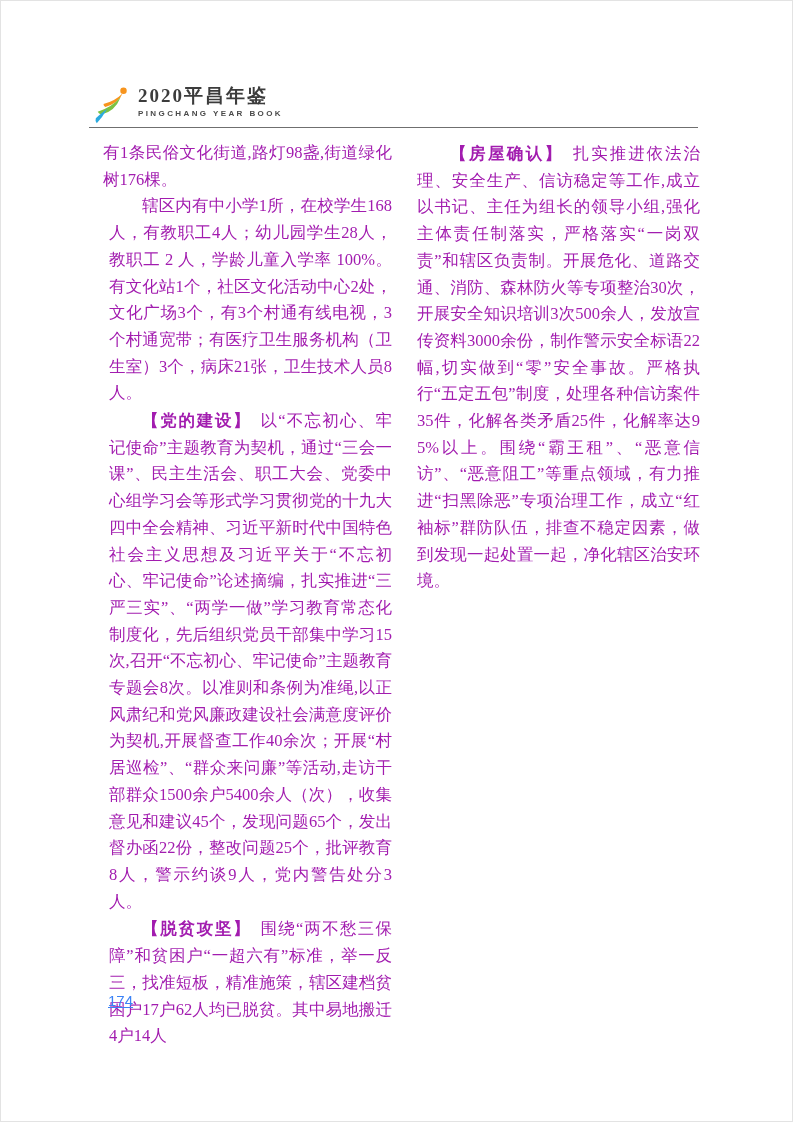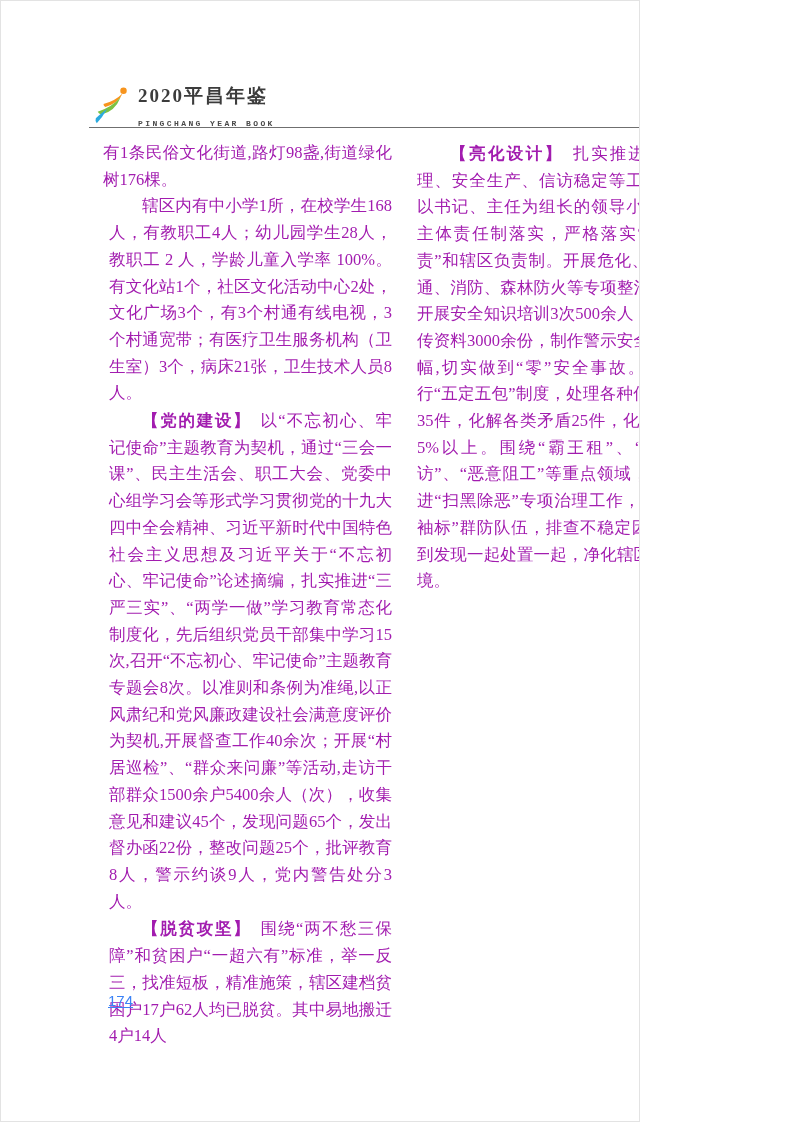--- a/index.html
+++ b/index.html
@@ -1,18 +1,18 @@
 <!DOCTYPE html>
 <html><head>
 <meta charset="utf-8">
 <style>
   html, body { margin: 0; padding: 0; background: #ffffff; }
   .page {
     position: relative;
-    width: 640px;
+    width: 793px;
     height: 1122px;
     background: #ffffff;
     border: 1px solid #e3e3e3;
     box-sizing: border-box;
     overflow: hidden;
     font-family: "Liberation Serif", serif;
   }
   
   .header {
     position: absolute;
@@ -28,22 +28,22 @@
     font-weight: 700;
     color: #3c3c3c;
     letter-spacing: 2px;
     line-height: 20px;
   }
   .logo-sub {
     font-size: 8px;
     font-weight: 700;
     color: #4a4a4a;
     letter-spacing: 2.4px;
-    margin-top: 13px;
-    font-family: Liberation Mono, monospace;
+    margin-top: 3px;
+    font-family: Liberation Sans, sans-serif;
   }
   .header-rule {
     position: absolute;
     left: 88px;
     top: 126px;
     width: 609px;
     height: 0;
     border-top: 1.6px solid #6f6f6f;
   }
   
@@ -101,18 +101,18 @@
   <div class="header-rule"></div>
 
   <div class="col col-left">
     <p class="para">有1条民俗文化街道,路灯98盏,街道绿化树176棵。</p>
     <p class="para indent">辖区内有中小学1所，在校学生168人，有教职工4人；幼儿园学生28人，教职工 2 人，学龄儿童入学率 100%。有文化站1个，社区文化活动中心2处，文化广场3个，有3个村通有线电视，3个村通宽带；有医疗卫生服务机构（卫生室）3个，病床21张，卫生技术人员8人。</p>
     <p class="para indent"><b class="sec-label">【党的建设】</b><span>以“不忘初心、牢记使命”主题教育为契机，通过“三会一课”、民主生活会、职工大会、党委中心组学习会等形式学习贯彻党的十九大四中全会精神、习近平新时代中国特色社会主义思想及习近平关于“不忘初心、牢记使命”论述摘编，扎实推进“三严三实”、“两学一做”学习教育常态化制度化，先后组织党员干部集中学习15次,召开“不忘初心、牢记使命”主题教育专题会8次。以准则和条例为准绳,以正风肃纪和党风廉政建设社会满意度评价为契机,开展督查工作40余次；开展“村居巡检”、“群众来问廉”等活动,走访干部群众1500余户5400余人（次），收集意见和建议45个，发现问题65个，发出督办函22份，整改问题25个，批评教育8人，警示约谈9人，党内警告处分3人。</span></p>
     <p class="para indent"><b class="sec-label">【脱贫攻坚】</b><span>围绕“两不愁三保障”和贫困户“一超六有”标准，举一反三，找准短板，精准施策，辖区建档贫困户17户62人均已脱贫。其中易地搬迁4户14人</span></p>
   </div>
 
   <div class="col col-right">
-    <p class="para indent"><b class="sec-label">【亮化设计】</b><span>扎实推进依法治理、安全生产、信访稳定等工作,成立以书记、主任为组长的领导小组,强化主体责任制落实，严格落实“一岗双责”和辖区负责制。开展危化、道路交通、消防、森林防火等专项整治30次，开展安全知识培训3次500余人，发放宣传资料3000余份，制作警示安全标语22幅,切实做到“零”安全事故。严格执行“五定五包”制度，处理各种信访案件35件，化解各类矛盾25件，化解率达95%以上。围绕“霸王租”、“恶意信访”、“恶意阻工”等重点领域，有力推进“扫黑除恶”专项治理工作，成立“红袖标”群防队伍，排查不稳定因素，做到发现一起处置一起，净化辖区治安环境。</span></p>
+    <p class="para indent"><b class="sec-label">【房屋确认】</b><span>扎实推进依法治理、安全生产、信访稳定等工作,成立以书记、主任为组长的领导小组,强化主体责任制落实，严格落实“一岗双责”和辖区负责制。开展危化、道路交通、消防、森林防火等专项整治30次，开展安全知识培训3次500余人，发放宣传资料3000余份，制作警示安全标语22幅,切实做到“零”安全事故。严格执行“五定五包”制度，处理各种信访案件35件，化解各类矛盾25件，化解率达95%以上。围绕“霸王租”、“恶意信访”、“恶意阻工”等重点领域，有力推进“扫黑除恶”专项治理工作，成立“红袖标”群防队伍，排查不稳定因素，做到发现一起处置一起，净化辖区治安环境。</span></p>
   </div>
 
   <div class="page-number">174</div>
 
 </div>
 
 </body></html>

